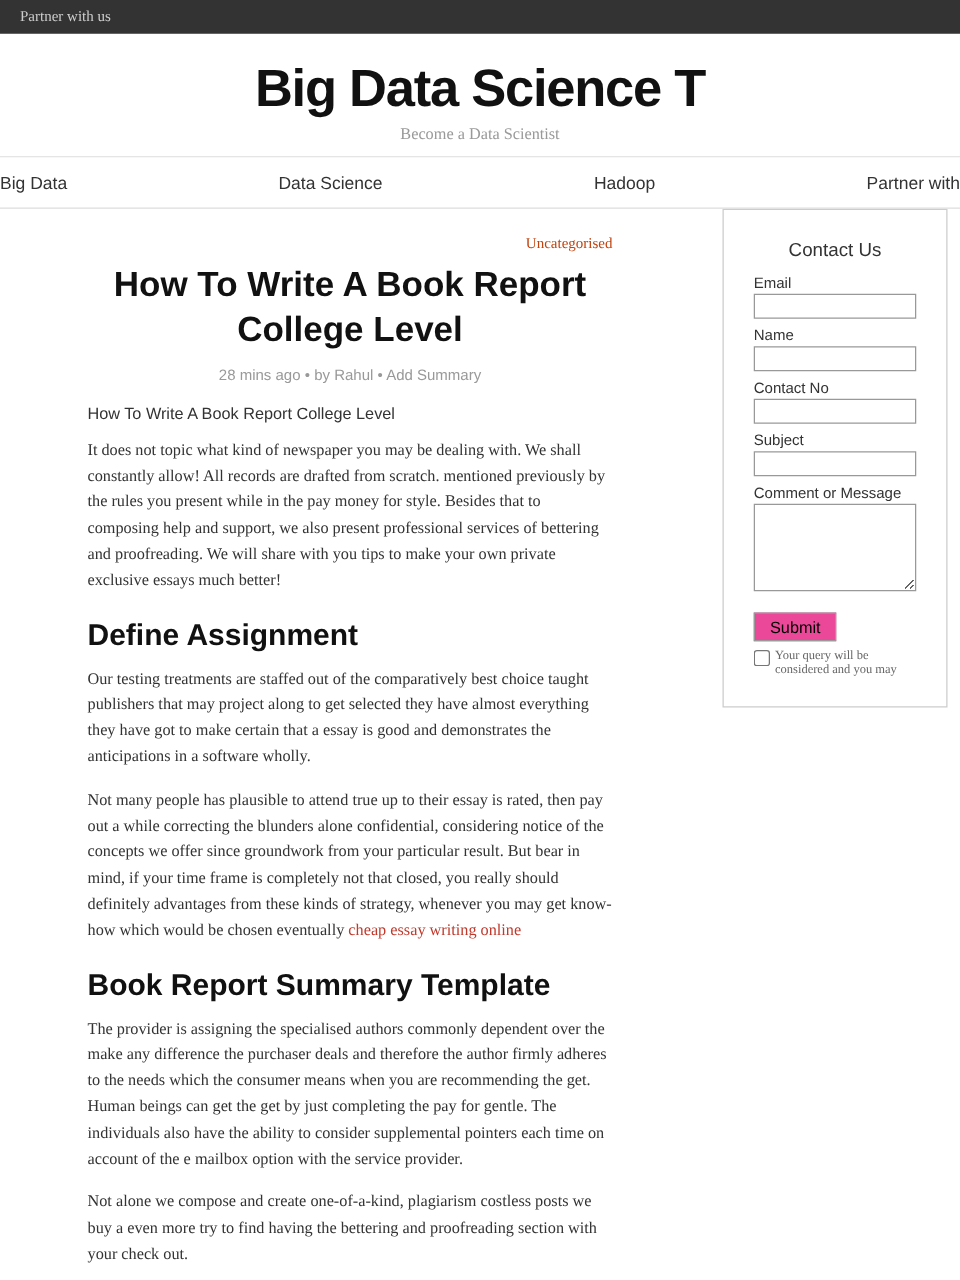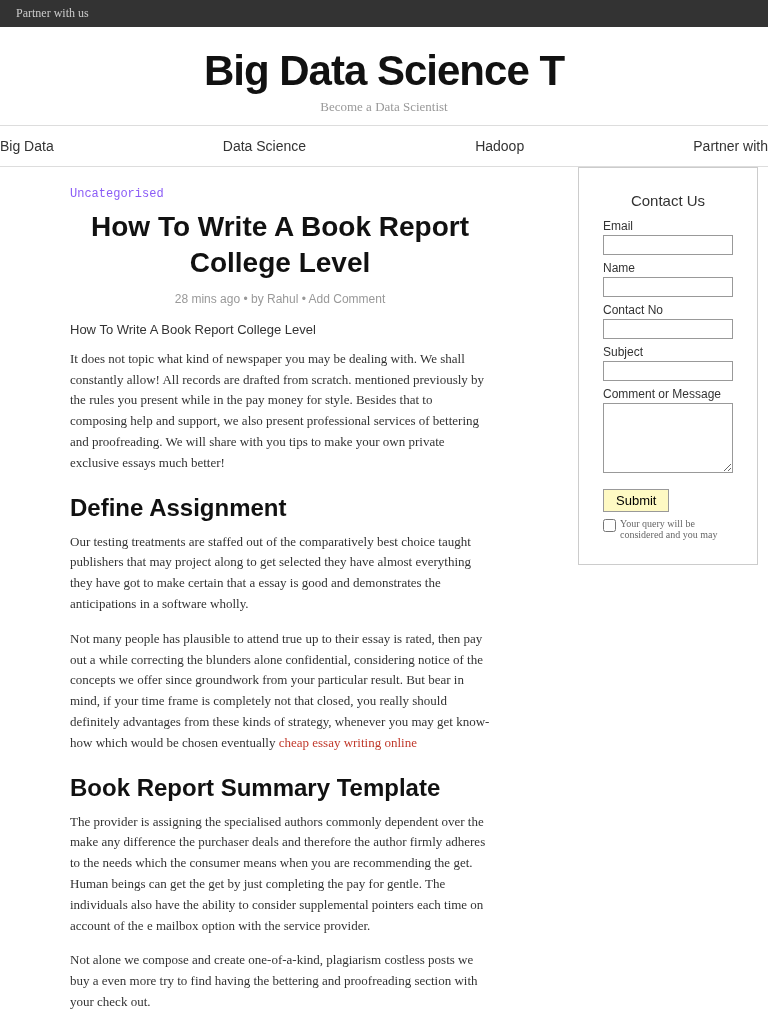--- a/index.html
+++ b/index.html
@@ -108,21 +108,21 @@
     }
     .form-textarea {
       width: 100%;
       border: 1px solid #999;
       padding: 4px;
       font-size: 12px;
       height: 70px;
       resize: vertical;
     }
     #submit-btn {
-      background: #fef9c3;
+      background: #ec4899;
       border: 1px solid #999;
       padding: 3px 12px;
       font-size: 13px;
       cursor: pointer;
       margin-top: 6px;
       font-family: Arial, sans-serif;
     }
     #form-note {
       font-size: 10px;
       color: #666;
@@ -131,24 +131,24 @@
       align-items: flex-start;
       gap: 4px;
     }
     #form-checkbox {
       margin-top: 1px;
       flex-shrink: 0;
     }
 
     
     .category-label {
-      color: #8b5cf6;
-      font-size: 12px;
-      font-family: Liberation Mono, monospace;
-      text-align: left;
+      color: #c2410c;
+      font-size: 12px;
+      font-family: Liberation Serif, serif;
+      text-align: right;
       margin-bottom: 8px;
     }
     .article-title {
       font-size: 28px;
       font-weight: bold;
       color: #111;
       text-align: center;
       margin-bottom: 10px;
       font-family: Arial, sans-serif;
       line-height: 1.3;
@@ -213,21 +213,21 @@
 
   <main id="main-content">
 
     <div class="category-label">Uncategorised</div>
     <h1 class="article-title">How To Write A Book Report College Level</h1>
     <div class="article-meta">
       <span>28 mins ago</span>
       <span> • by </span>
       <a href="#">Rahul</a>
       <span> • </span>
-      <a href="#">Add Comment</a>
+      <a href="#">Add Summary</a>
     </div>
 
     <p class="article-intro-title">How To Write A Book Report College Level</p>
 
     <p class="article-para">It does not topic what kind of newspaper you may be dealing with. We shall constantly allow! All records are drafted from scratch. mentioned previously by the rules you present while in the pay money for style. Besides that to composing help and support, we also present professional services of bettering and proofreading. We will share with you tips to make your own private exclusive essays much better!</p>
 
     <h2 class="section-heading">Define Assignment</h2>
     <p class="article-para">Our testing treatments are staffed out of the comparatively best choice taught publishers that may project along to get selected they have almost everything they have got to make certain that a essay is good and demonstrates the anticipations in a software wholly.</p>
     <p class="article-para">
       <span>Not many people has plausible to attend true up to their essay is rated, then pay out a while correcting the blunders alone confidential, considering notice of the concepts we offer since groundwork from your particular result. But bear in mind, if your time frame is completely not that closed, you really should definitely advantages from these kinds of strategy, whenever you may get know-how which would be chosen eventually</span>

